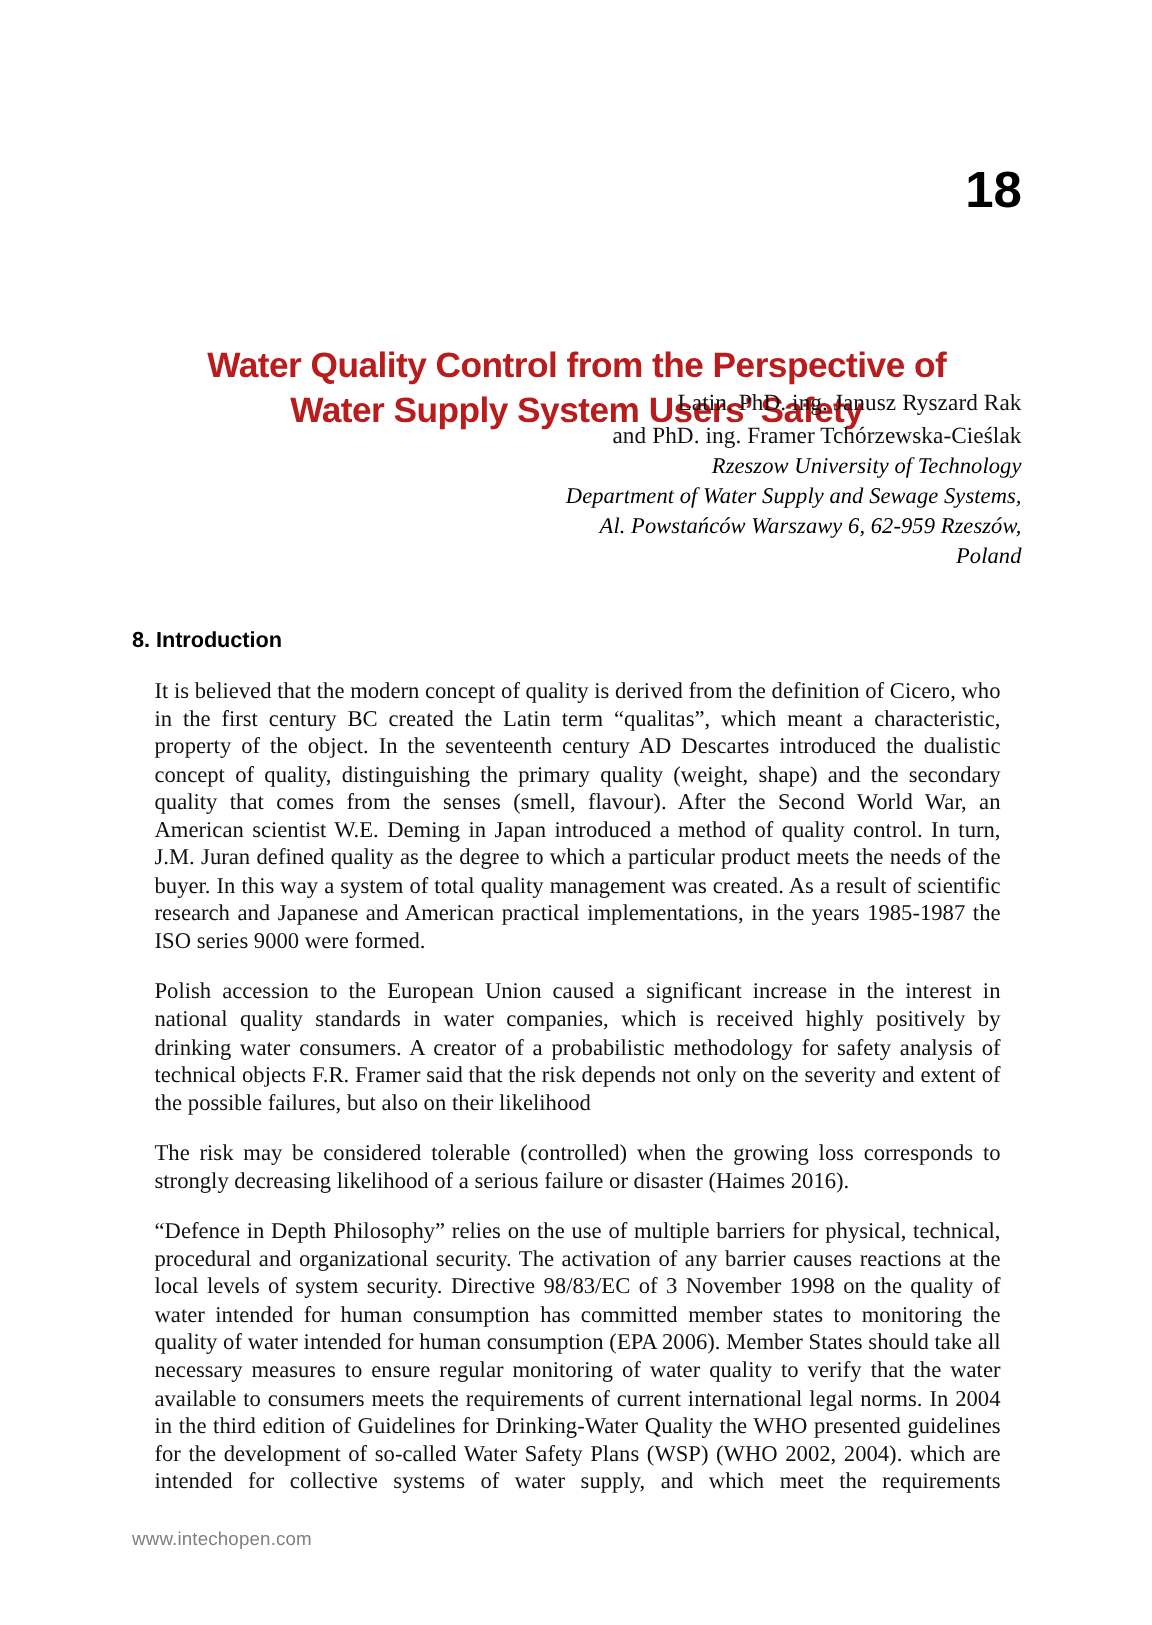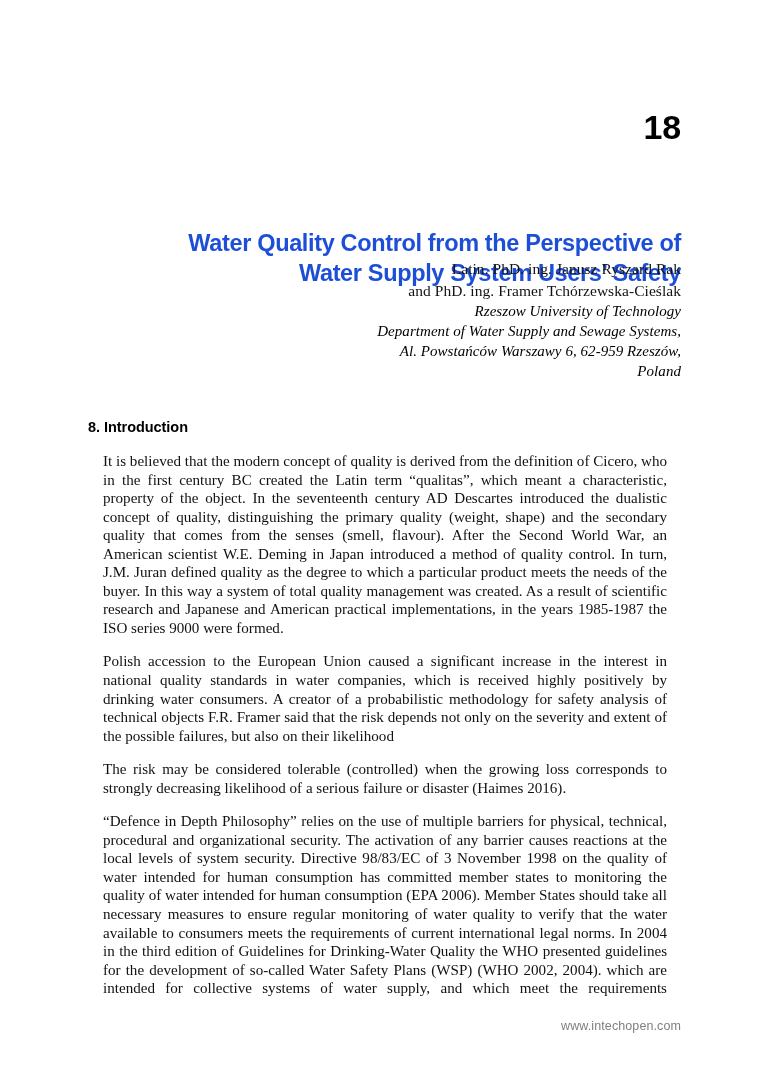--- a/index.html
+++ b/index.html
@@ -40,27 +40,27 @@
     letter-spacing: -0.2px;
     color: #000000;
   }
 
   
   .title {
     position: absolute;
     left: 88px;
     top: 180px;
     width: 593px;
-    text-align: right;
+    text-align: center;
     font-family: "Liberation Sans", sans-serif;
     font-weight: bold;
     font-size: 23.5px;
     line-height: 30px;
     letter-spacing: -0.35px;
-    color: #1d4ed8;
+    color: #b91c1c;
     margin-top: 48px;
   }
   .title-line { display: block; }
 
   
   .authors {
     position: absolute;
     left: 88px;
     top: 258px;
     width: 593px;
@@ -126,21 +126,21 @@
     display: inline-block;
     width: 100%;
   }
 
   
   .footer {
     position: absolute;
     left: 88px;
     top: 1018px;
     width: 593px;
-    text-align: right;
+    text-align: left;
     font-family: "Liberation Sans", sans-serif;
     font-size: 12.5px;
     line-height: 16px;
     color: #808080;
     letter-spacing: 0.1px;
   }
 </style>
 </head>
 <body>
 

